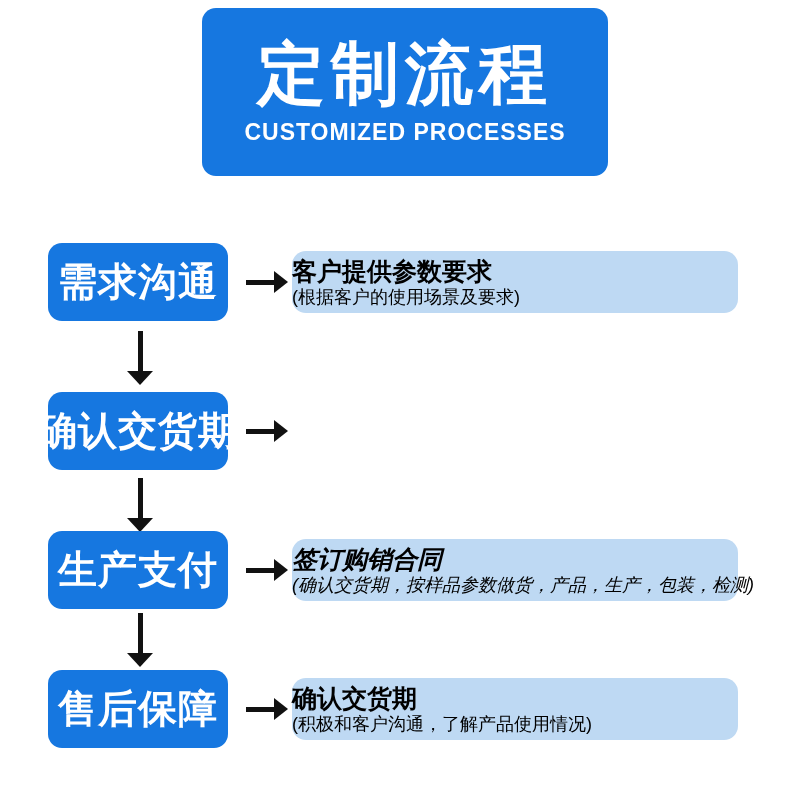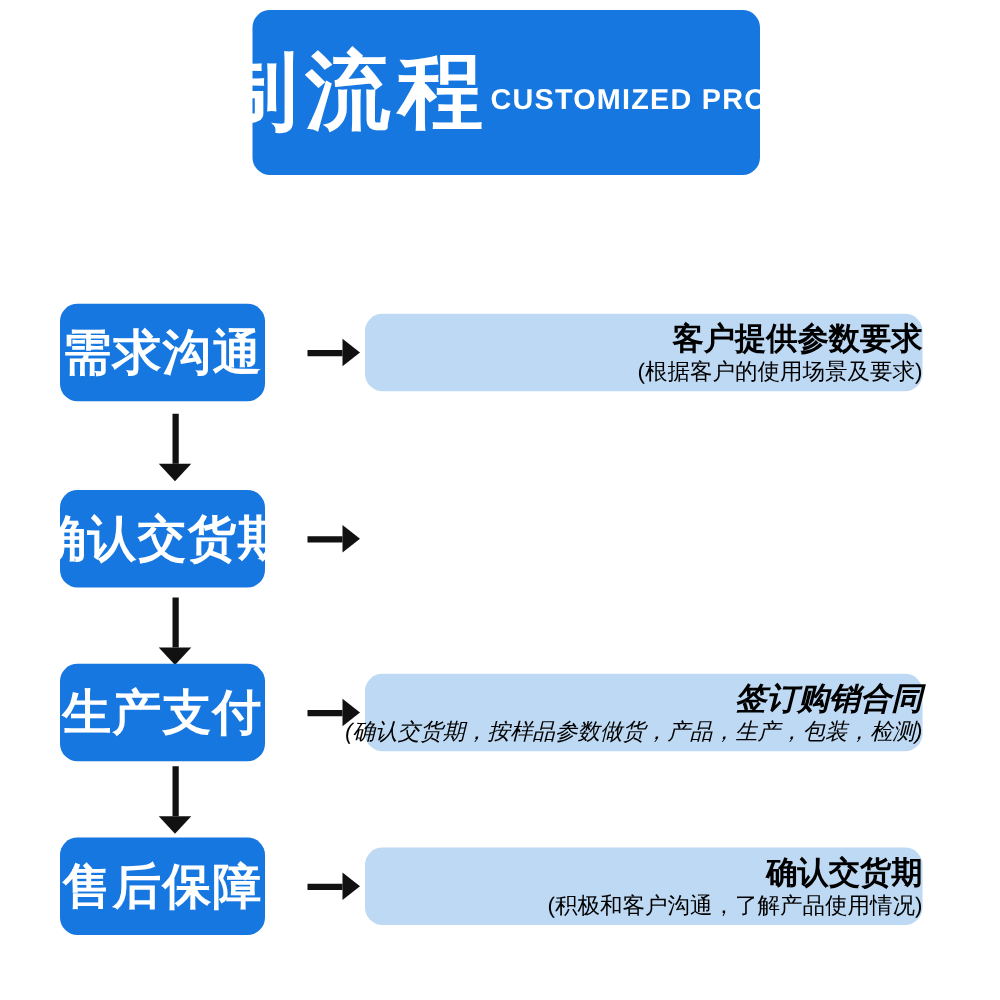--- a/index.html
+++ b/index.html
@@ -12,24 +12,24 @@
     position: relative;
     width: 800px; height: 800px;
     background: #ffffff;
     overflow: hidden;
   }
 
   
   .header-box {
     position: absolute;
     left: 202px; top: 8px;
-    width: 406px; height: 132px;
+    width: 406px; height: 168px;
     background: var(--primary-blue, #1677e0);
     border-radius: 14px;
-    display: flex; flex-direction: row;
+    display: flex; flex-direction: column;
     align-items: center; justify-content: center;
   }
   .header-title {
     color: var(--text-white, #ffffff);
     font-size: 68px;
     font-weight: 800;
     letter-spacing: 6px;
     line-height: 1.05;
     white-space: nowrap;
   }
@@ -39,21 +39,21 @@
     font-weight: 600;
     letter-spacing: 1px;
     margin-top: 10px;
     white-space: nowrap;
   }
 
   
   .step-box {
     position: absolute;
     left: 48px;
-    width: 164px; height: 78px;
+    width: 180px; height: 78px;
     background: var(--primary-blue, #1677e0);
     border-radius: 14px;
     display: flex; align-items: center; justify-content: center;
   }
   .step-label {
     color: var(--text-white, #ffffff);
     font-size: 39px;
     font-weight: 600;
     letter-spacing: 1px;
     white-space: nowrap;
@@ -64,21 +64,21 @@
   .step-4 { top: 670px; text-align: center; }
 
   
   .detail-box {
     position: absolute;
     left: 292px;
     width: 446px; height: 62px;
     background: var(--light-blue, #bed9f3);
     border-radius: 14px;
     display: flex; flex-direction: column;
-    align-items: flex-end; justify-content: center;
+    align-items: flex-start; justify-content: center;
   }
   .detail-1 { top: 251px; }
   .detail-2 { top: 400px; }
   .detail-3 { top: 539px; font-style: italic; }
   .detail-4 { top: 678px; }
   .detail-title {
     color: var(--text-black, #000000);
     font-size: 25px;
     font-weight: 700;
     line-height: 30px;

